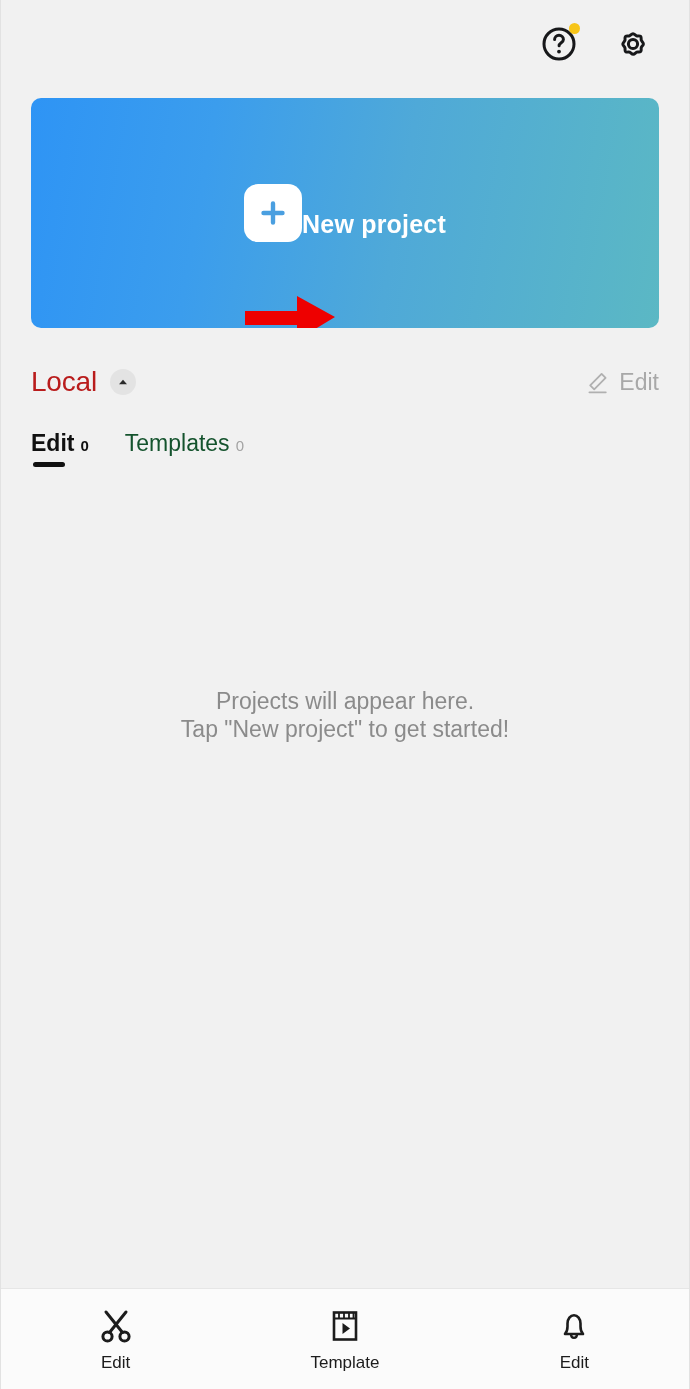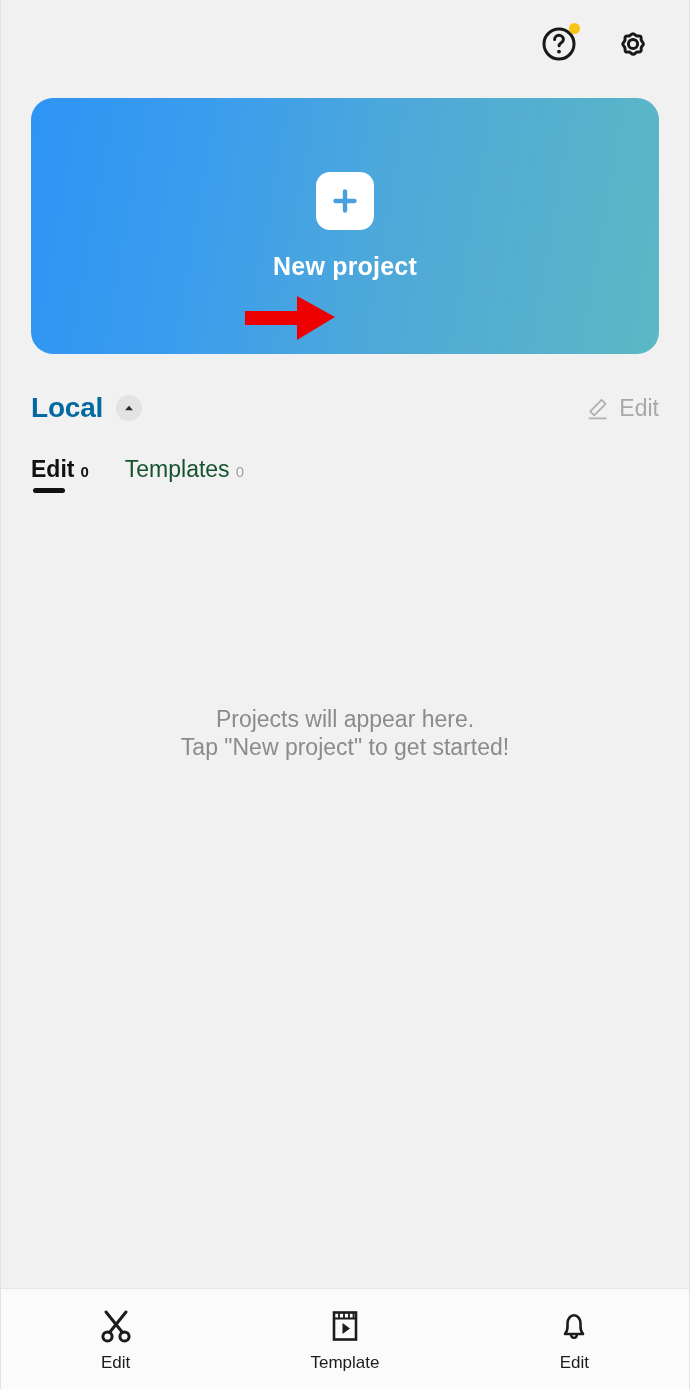--- a/index.html
+++ b/index.html
@@ -52,25 +52,25 @@
     border-radius: 50%;
     background: #f7c518;
   }
 
   
   .banner-wrap {
     padding: 10px 30px 0 30px;
   }
   .banner {
     position: relative;
-    height: 256px;
-    border-radius: 22px;
+    height: 230px;
+    border-radius: 10px;
     background: linear-gradient(100deg, #2e94f5 0%, #3b9ded 28%, #4fa9d8 58%, #5bb8c4 100%);
     display: flex;
-    flex-direction: column;
+    flex-direction: row;
     align-items: center;
     justify-content: center;
     overflow: hidden;
   }
   .plus-tile {
     width: 58px;
     height: 58px;
     background: #ffffff;
     border-radius: 14px;
     display: flex;
@@ -103,22 +103,22 @@
     padding: 38px 30px 0 30px;
   }
   .section-left {
     display: flex;
     align-items: center;
     gap: 13px;
     cursor: pointer;
   }
   .section-title {
     font-size: 28px;
-    font-weight: bold;
-    color: #0369a1;
+    font-weight: normal;
+    color: #b91c1c;
     letter-spacing: -.2px;
   }
   .collapse-btn {
     width: 26px;
     height: 26px;
     border-radius: 50%;
     background: #e3e3e3;
     display: flex;
     align-items: center;
     justify-content: center;
@@ -165,21 +165,21 @@
     background: #111111;
   }
 
   
   .content {
     flex: 1 1 auto;
     position: relative;
   }
   .empty-state {
     position: absolute;
-    top: 208px;
+    top: 216px;
     left: 0;
     right: 0;
     text-align: center;
     color: #8b8b8b;
     font-size: 23px;
     line-height: 1.22;
   }
 
   
   .bottom-nav {

